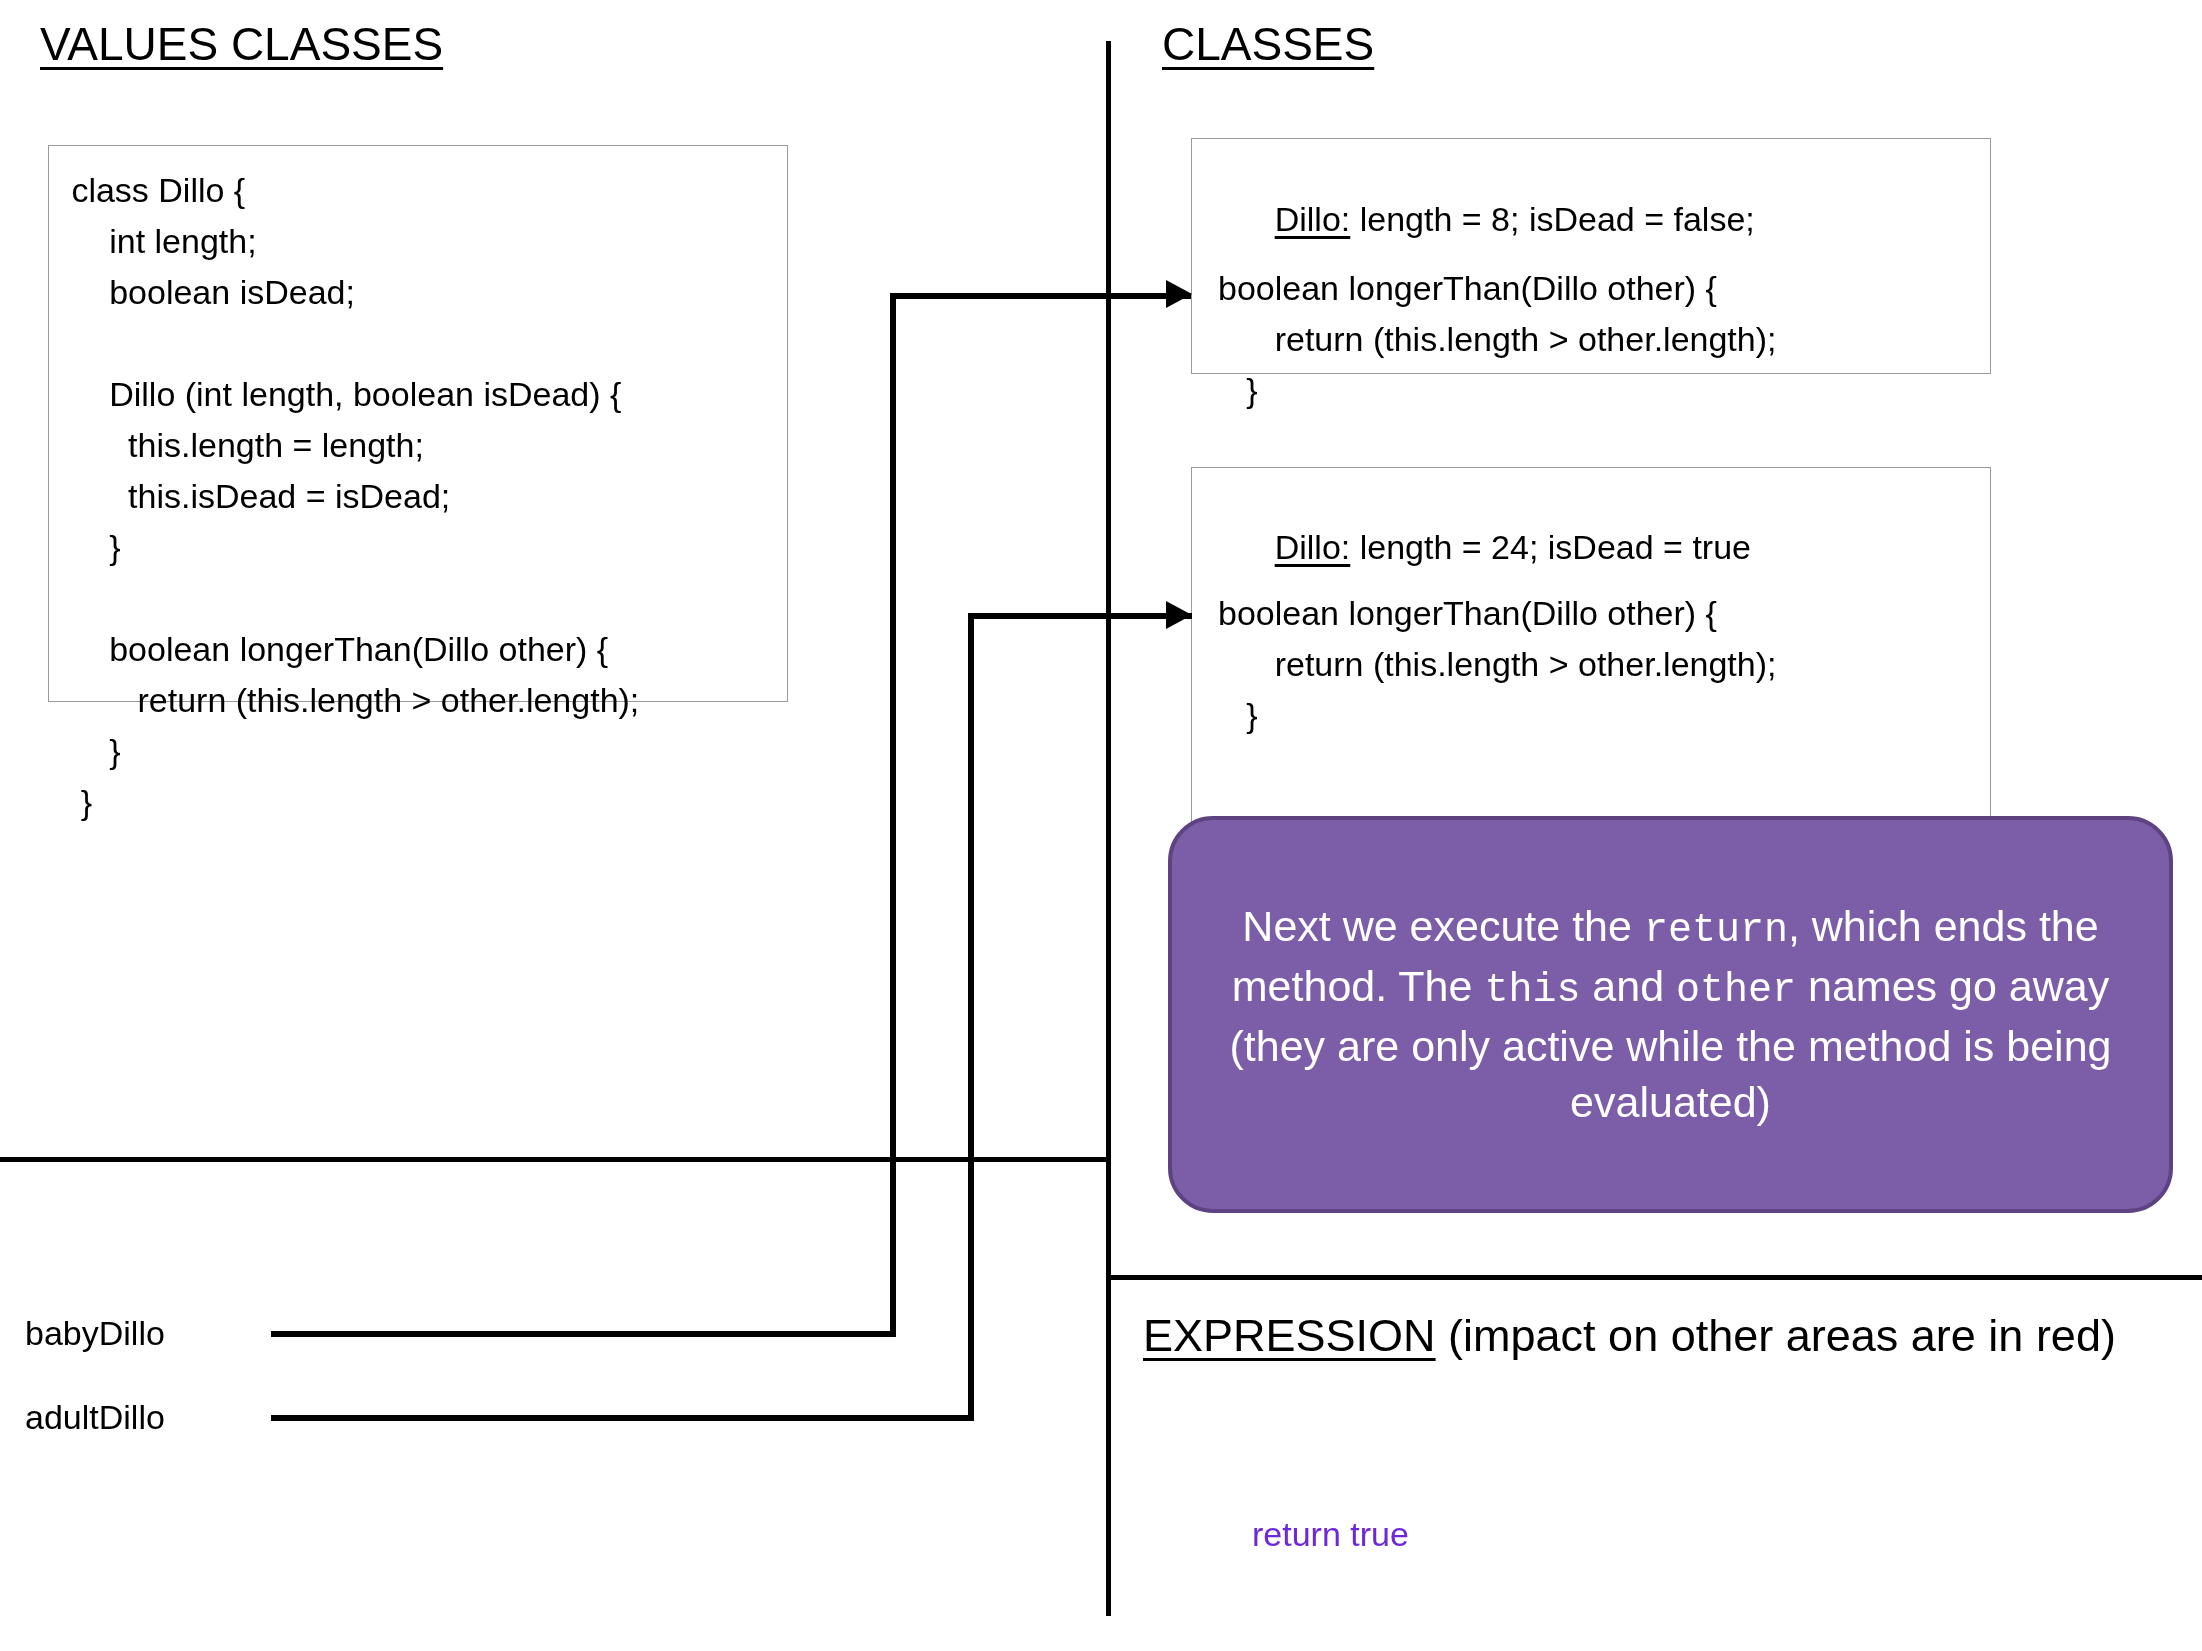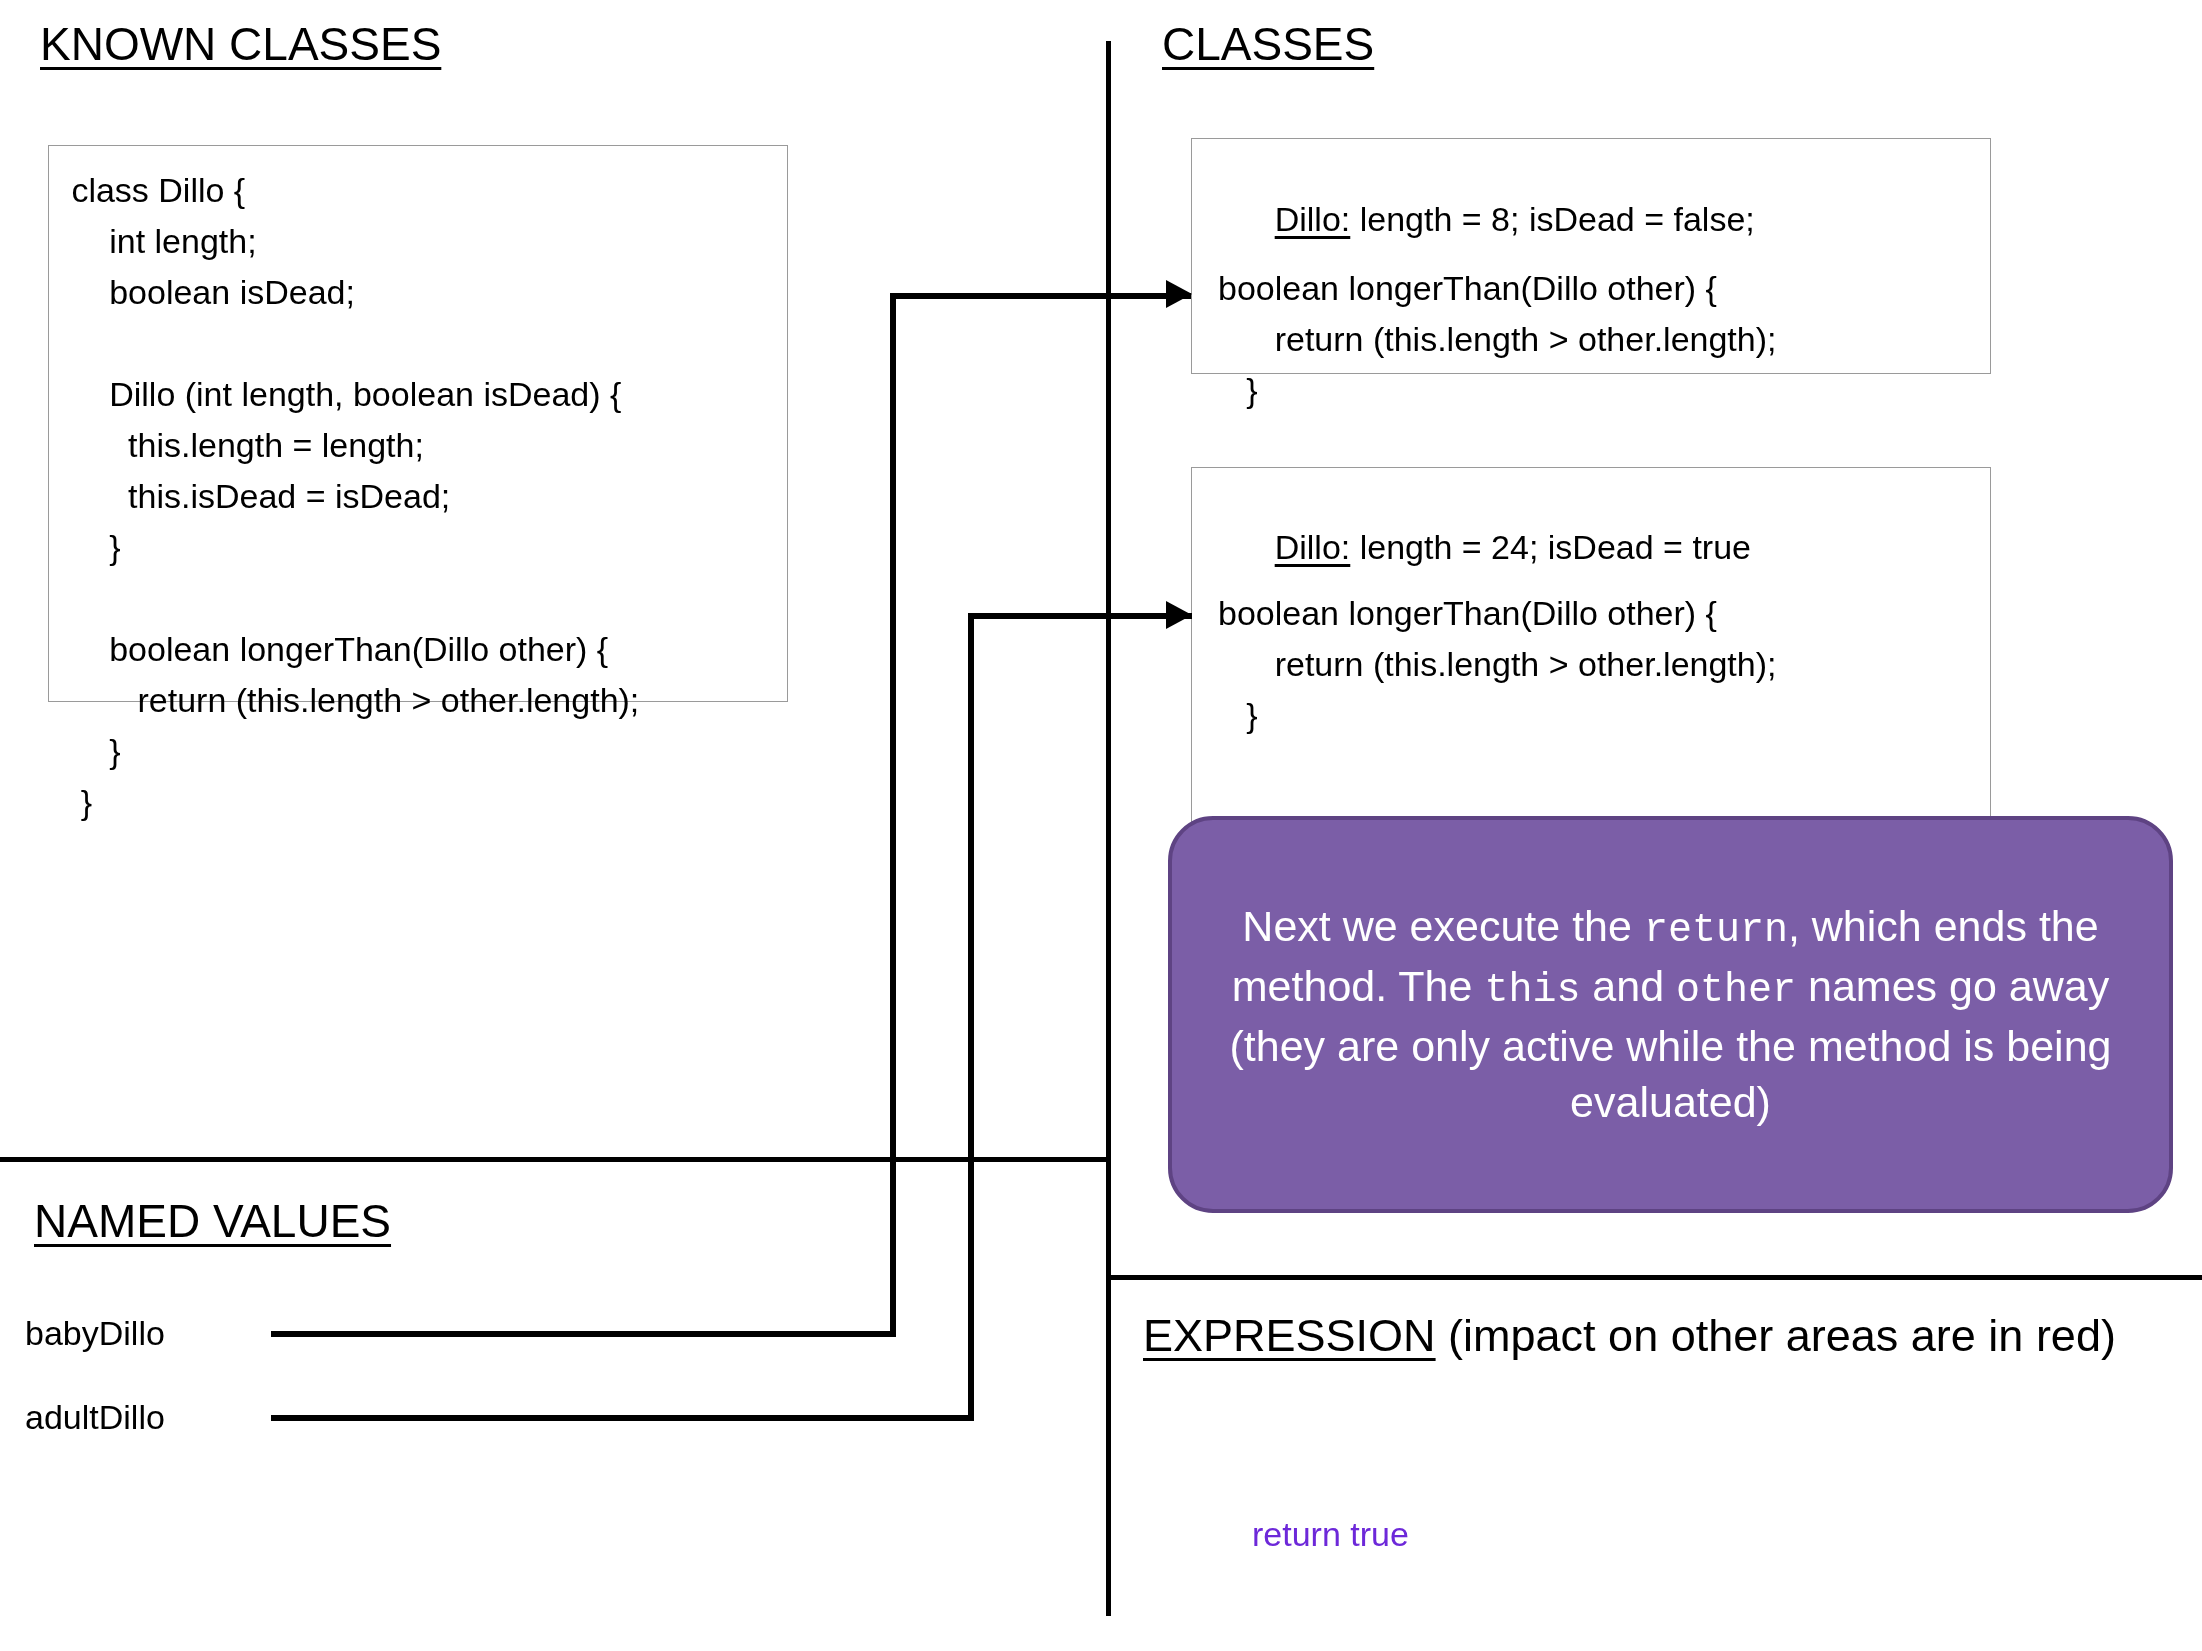--- a/index.html
+++ b/index.html
@@ -140,21 +140,21 @@
 
 <div id="slide">
 
   <div class="rule-v" style="left:1106px; top:41px; height:1575px;"></div>
 
   <div class="rule-h" style="left:0px; top:1157px; width:1111px;"></div>
 
   <div class="rule-h" style="left:1106px; top:1275px; width:1097px;"></div>
 
   <div class="section-heading" style="left:40px; top:19px;">
-    <span class="ul">KNOWN CLASSES</span>
+    <span class="ul">VALUES CLASSES</span>
   </div>
 
   <div class="code-box" style="left:48px; top:145px; width:740px; height:557px;">
     <div class="code-text" style="left:22.4px; top:19px;">class Dillo {
     int length;
     boolean isDead;
 
     Dillo (int length, boolean isDead) {
       this.length = length;
       this.isDead = isDead;
@@ -185,23 +185,20 @@
     </div>
     <div class="code-text" style="left:26px; top:120px;">boolean longerThan(Dillo other) {
       return (this.length &gt; other.length);
    }</div>
   </div>
 
   <div id="callout" style="left: 1168px; top: 816px; width: 1005px; height: 397px; background: rgb(123, 94, 167); border: 4.3px solid rgb(94, 67, 131);">
     <div id="callout-text" style="color: rgb(255, 255, 255);"><span>Next we execute the </span><span class="mono">return</span><span>, which ends the method.  The </span><span class="mono">this</span><span> and </span><span class="mono">other</span><span> names go away (they are only active while the method is being evaluated)</span></div>
   </div>
 
-  <div class="section-heading" style="left:34px; top:1196px;">
-    <span class="ul">NAMED VALUES</span>
-  </div>
 
   <div class="named-label" style="left:0px; top:1314px; width:258px;">babyDillo</div>
 
   <div class="named-label" style="left:0px; top:1398px; width:258px;">adultDillo</div>
 
   <div class="section-heading" style="left:1143px; top:1291px; font-size:45px;margin-top:20px;">
     <span class="ul">EXPRESSION</span><span class="plain"> (impact on other areas are in red)</span>
   </div>
 
   <div class="expr-text" style="left:1252px; top:1515px; color:#6d28d9;">return true</div>

